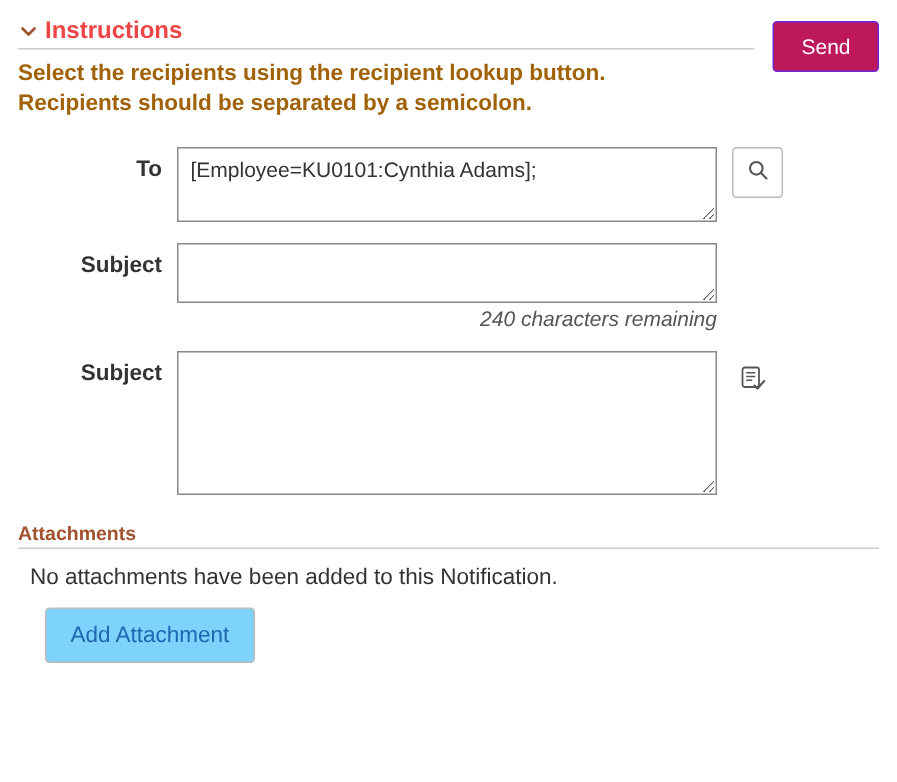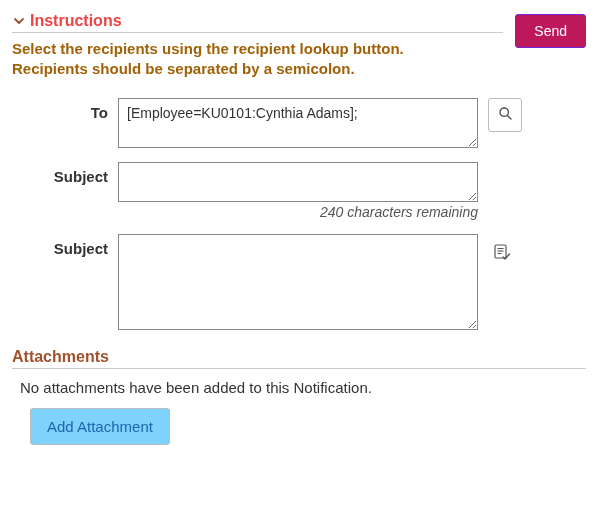--- a/index.html
+++ b/index.html
@@ -146,21 +146,21 @@
     text-align: right;
     width: 360px;
     margin-top: 2px;
   }
   .attachments-section {
     margin-top: 18px;
   }
   .attachments-header {
     color: #a0522d;
     font-weight: bold;
-    font-size: 16px;
+    font-size: 13px;
     border-bottom: 1px solid #ccc;
     padding-bottom: 2px;
     margin-bottom: 10px;
   }
   .attachments-msg {
     font-size: 15px;
     color: #333;
     margin-left: 8px;
     margin-bottom: 12px;
   }

